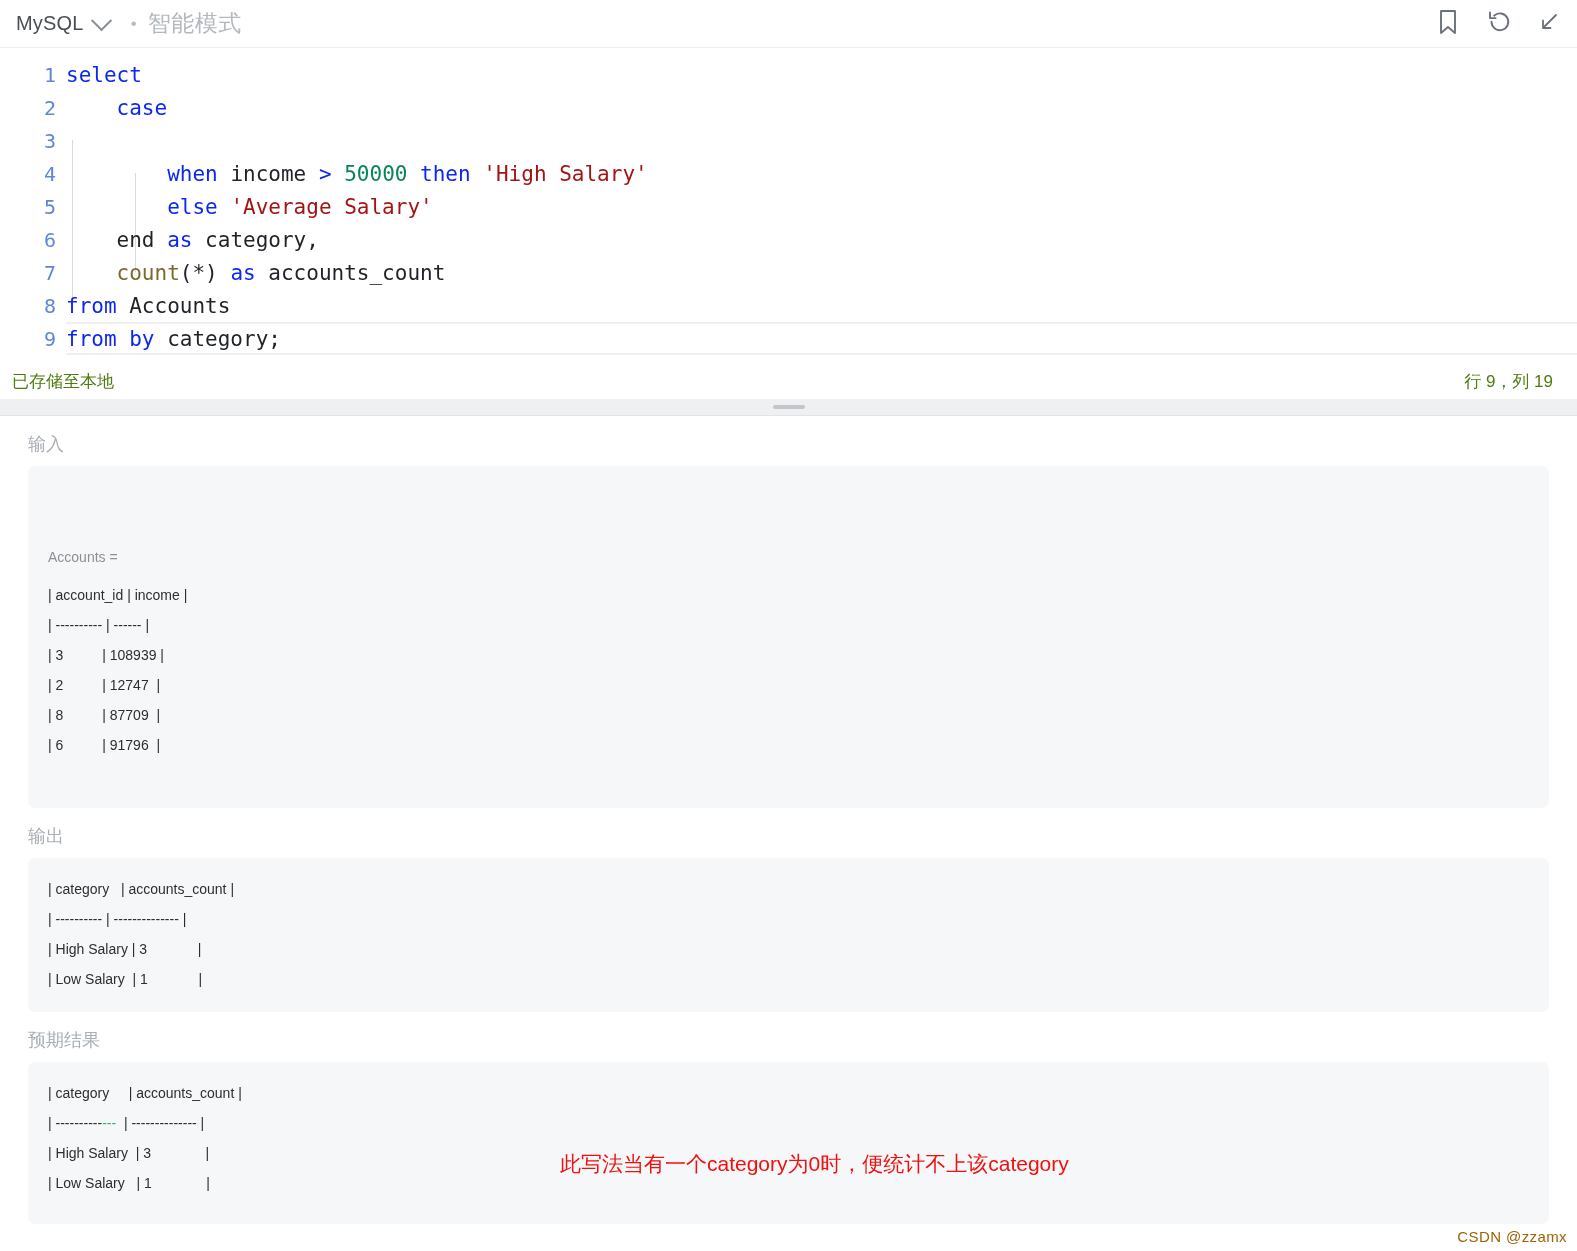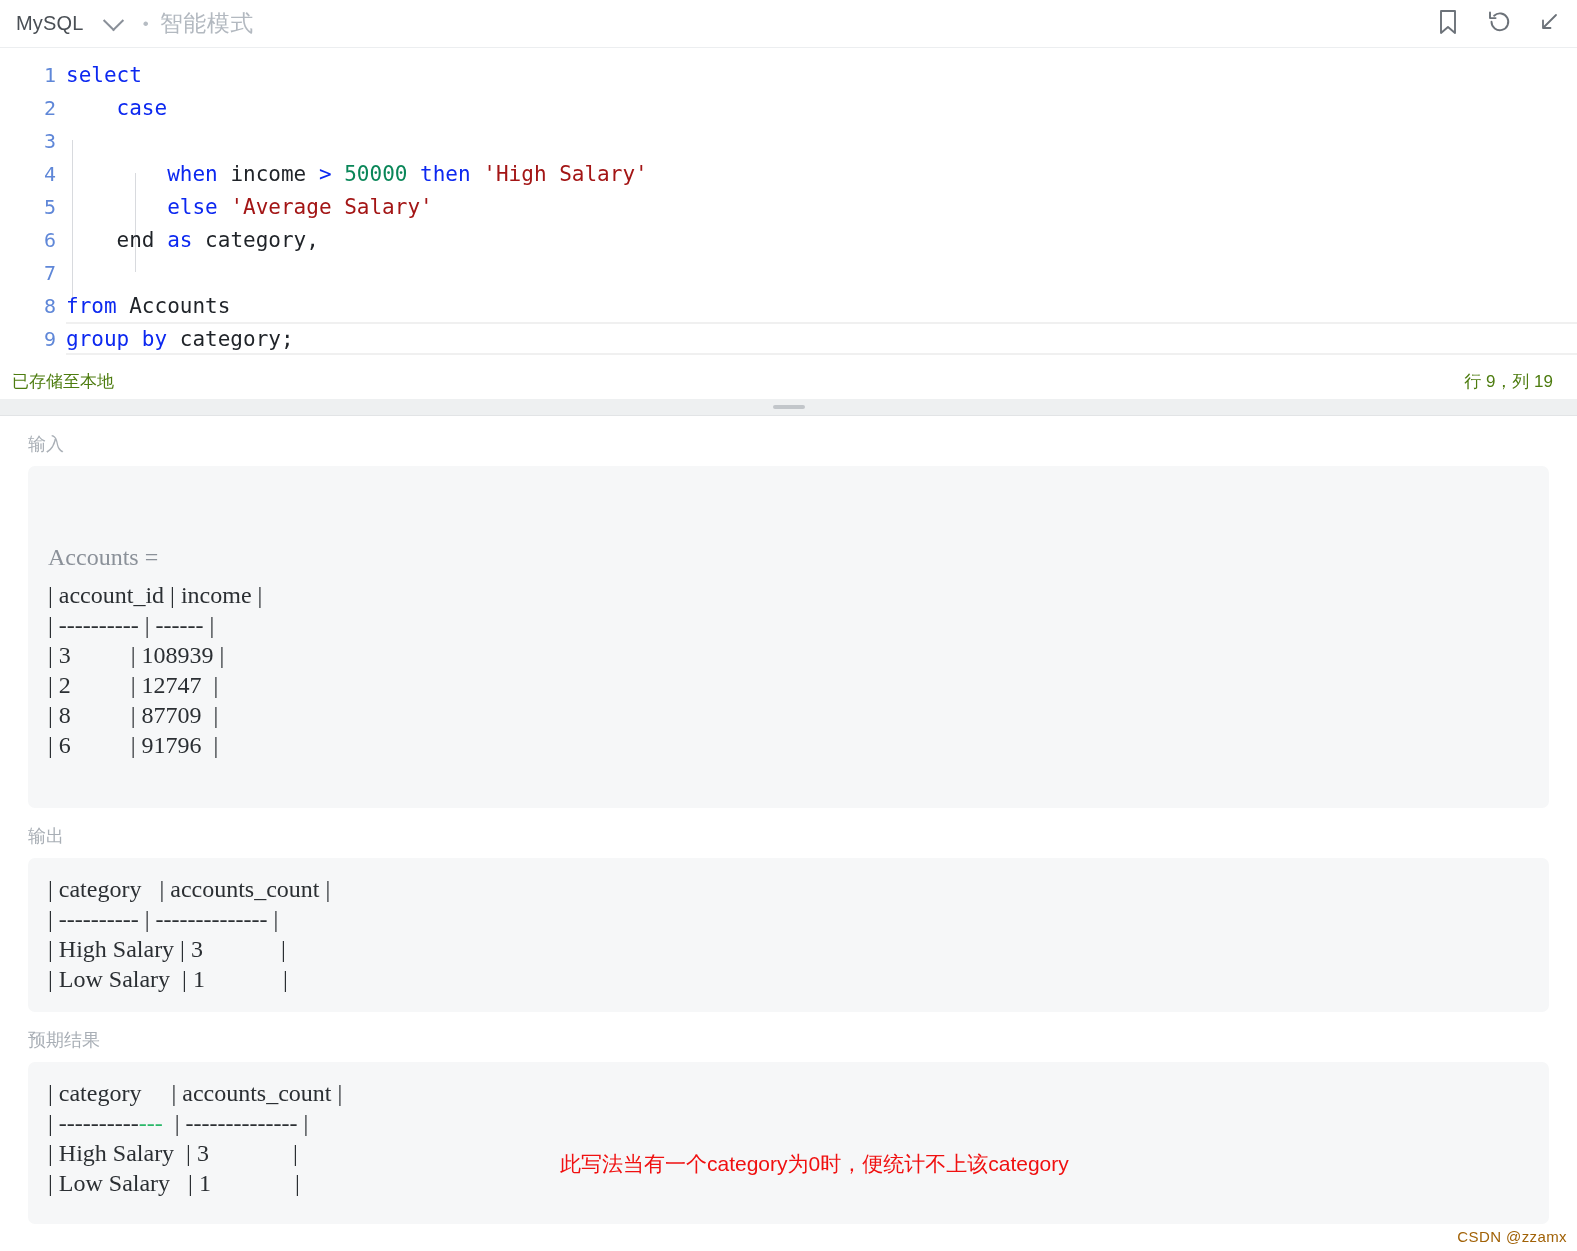--- a/index.html
+++ b/index.html
@@ -22,21 +22,21 @@
     display: flex;
     align-items: center;
     background: #ffffff;
     border-bottom: 1px solid #eceef0;
     padding: 0 18px 0 16px;
     box-sizing: border-box;
   }
   .lang-select {
     display: flex;
     align-items: center;
-    gap: 22px;
+    gap: 10px;
     font-size: 20px;
     color: #4a4f55;
     cursor: pointer;
     letter-spacing: .2px;
   }
   .chev {
     display: inline-block;
     width: 13px;
     height: 13px;
     border-right: 2px solid #8a9099;
@@ -207,22 +207,22 @@
   .section { padding: 0 28px; }
   .section-label {
     font-size: 18px;
     color: #a9afb6;
     margin: 16px 0 10px 0;
   }
   .codebox {
     background: #f6f7f8;
     border-radius: 7px;
     padding: 16px 20px 18px 20px;
-    font-family: Liberation Serif, serif;
-    font-size: 24px;
+    font-family: Liberation Sans, sans-serif;
+    font-size: 14px;
     line-height: 30px;
     color: #2b2f33;
     white-space: pre;
     position: relative;
     box-sizing: border-box;
   }
   .codebox .tname {
     color: #8b9199;
     display: block;
     margin-bottom: 8px;
@@ -281,23 +281,23 @@
 <div class="editor">
   <div class="guide" style="left:72px; top:92px; height:165px;"></div>
   <div class="guide" style="left:135px; top:125px; height:99px;"></div>
   <div id="code-lines">
       <div class="code-line"><span class="ln">1</span><span class="code-text"><span class="kw">select</span></span></div>
       <div class="code-line"><span class="ln">2</span><span class="code-text"><span class="pl">    </span><span class="kw">case</span></span></div>
       <div class="code-line"><span class="ln">3</span></div>
       <div class="code-line"><span class="ln">4</span><span class="code-text"><span class="pl">        </span><span class="kw">when</span><span class="pl"> income </span><span class="kw">&gt;</span><span class="pl"> </span><span class="num">50000</span><span class="pl"> </span><span class="kw">then</span><span class="pl"> </span><span class="str">'High Salary'</span></span></div>
       <div class="code-line"><span class="ln">5</span><span class="code-text"><span class="pl">        </span><span class="kw">else</span><span class="pl"> </span><span class="str">'Average Salary'</span></span></div>
       <div class="code-line"><span class="ln">6</span><span class="code-text"><span class="pl">    end </span><span class="kw">as</span><span class="pl"> category,</span></span></div>
-      <div class="code-line"><span class="ln">7</span></div>
+      <div class="code-line"><span class="ln">7</span><span class="code-text"><span class="pl">    </span><span class="fn">count</span><span class="pl">(*) </span><span class="kw">as</span><span class="pl"> accounts_count</span></span></div>
       <div class="code-line"><span class="ln">8</span><span class="code-text"><span class="kw">from</span><span class="pl"> Accounts</span></span></div>
-      <div class="code-line active"><span class="ln">9</span><span class="code-text"><span class="kw">group by</span><span class="pl"> category;</span></span></div>
+      <div class="code-line active"><span class="ln">9</span><span class="code-text"><span class="kw">from by</span><span class="pl"> category;</span></span></div>
     </div>
 </div>
 
 <div class="status-strip">
   <span>已存储至本地</span>
   <span class="status-right">行 9，列 19</span>
 </div>
 
 <div class="splitter">
   <div class="grip"></div>

